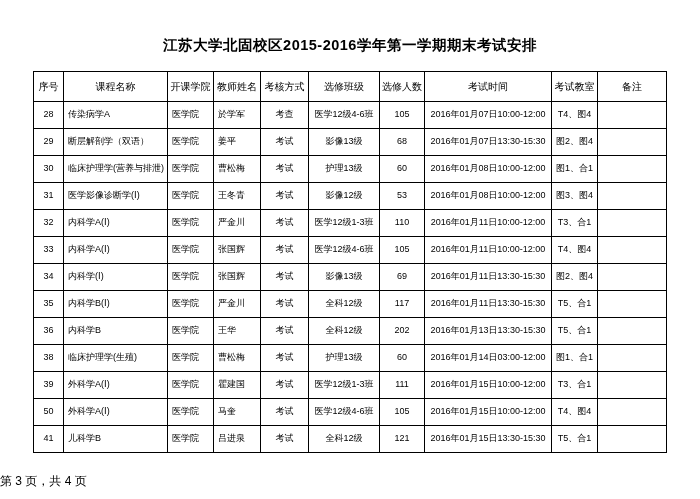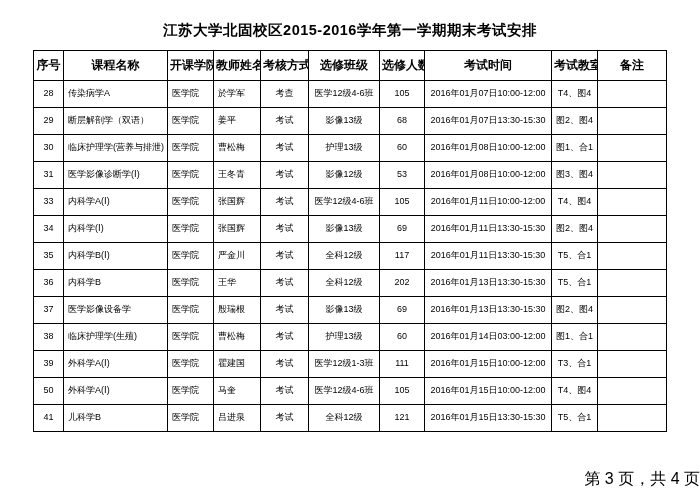--- a/index.html
+++ b/index.html
@@ -10,21 +10,21 @@
     color: #000000;
   }
   .page {
     position: relative;
     width: 700px;
     height: 499px;
     background: #ffffff;
     overflow: hidden;
   }
   .title {
-    margin: 1px;
+    margin: 16px;
     padding-top: 20px;
     text-align: center;
     font-size: 14.5px;
     font-weight: bold;
     letter-spacing: 0.5px;
   }
   table.exam-table {
     border-collapse: collapse;
     table-layout: fixed;
     width: 633px;
@@ -35,42 +35,42 @@
     border: 1px solid #000000;
     font-size: 9px;
     line-height: 1.1;
     overflow: hidden;
     white-space: nowrap;
     padding: 0 2px;
     box-sizing: border-box;
   }
   table.exam-table th {
     height: 30px;
-    font-size: 12px;
-    font-weight: bold;
+    font-size: 10px;
+    font-weight: normal;
     text-align: center;
   }
   table.exam-table td {
     height: 27px;
     text-align: center;
   }
   
   table.exam-table td:nth-child(2),
   table.exam-table td:nth-child(3),
   table.exam-table td:nth-child(4) {
     text-align: left;
     padding-left: 4px;
   }
   .footer {
     position: absolute;
     left: 0;
     right: 0;
     bottom: 9px;
-    text-align: right;
-    font-size: 16px;
+    text-align: left;
+    font-size: 12px;
   }
 </style>
 </head>
 <body>
 
 <div class="page">
   <h1 class="title">江苏大学北固校区2015-2016学年第一学期期末考试安排</h1>
 
   <table class="exam-table">
     <colgroup>
@@ -142,20 +142,32 @@
           <td>医学院</td>
           <td>王冬青</td>
           <td>考试</td>
           <td>影像12级</td>
           <td>53</td>
           <td>2016年01月08日10:00-12:00</td>
           <td>图3、图4</td>
           <td></td>
         </tr>
         <tr>
+          <td>32</td>
+          <td>内科学A(Ⅰ)</td>
+          <td>医学院</td>
+          <td>严金川</td>
+          <td>考试</td>
+          <td>医学12级1-3班</td>
+          <td>110</td>
+          <td>2016年01月11日10:00-12:00</td>
+          <td>T3、合1</td>
+          <td></td>
+        </tr>
+        <tr>
           <td>33</td>
           <td>内科学A(Ⅰ)</td>
           <td>医学院</td>
           <td>张国辉</td>
           <td>考试</td>
           <td>医学12级4-6班</td>
           <td>105</td>
           <td>2016年01月11日10:00-12:00</td>
           <td>T4、图4</td>
           <td></td>
@@ -190,32 +202,20 @@
           <td>医学院</td>
           <td>王华</td>
           <td>考试</td>
           <td>全科12级</td>
           <td>202</td>
           <td>2016年01月13日13:30-15:30</td>
           <td>T5、合1</td>
           <td></td>
         </tr>
         <tr>
-          <td>37</td>
-          <td>医学影像设备学</td>
-          <td>医学院</td>
-          <td>殷瑞根</td>
-          <td>考试</td>
-          <td>影像13级</td>
-          <td>69</td>
-          <td>2016年01月13日13:30-15:30</td>
-          <td>图2、图4</td>
-          <td></td>
-        </tr>
-        <tr>
           <td>38</td>
           <td>临床护理学(生殖)</td>
           <td>医学院</td>
           <td>曹松梅</td>
           <td>考试</td>
           <td>护理13级</td>
           <td>60</td>
           <td>2016年01月14日03:00-12:00</td>
           <td>图1、合1</td>
           <td></td>

